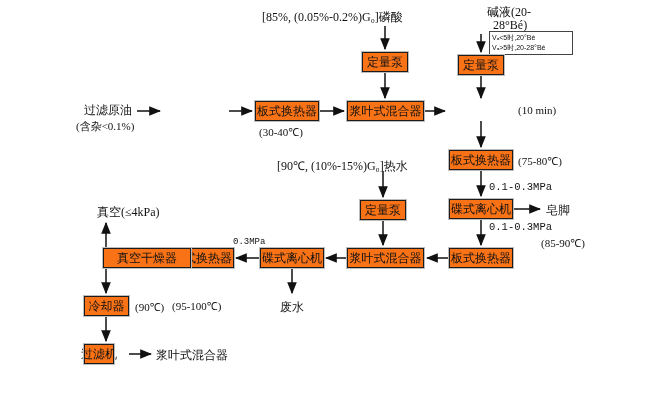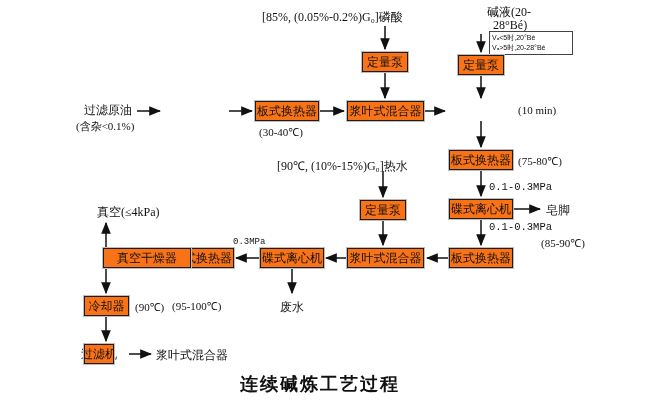--- a/index.html
+++ b/index.html
@@ -99,15 +99,14 @@
   <div class="lbl sm" style="left:518px;top:235px;margin-left:23px;">(85-90℃)</div>
   <div class="lbl sm" style="left:172px;top:271px;margin-top:27px;">(95-100℃)</div>
   <div class="lbl mono tiny" style="left:233px;top:237px;">0.3MPa</div>
   <div class="lbl" style="left:97px;top:204px;">真空(≤4kPa)</div>
   <div class="lbl sm" style="left:135px;top:299px;">(90℃)</div>
 
   <div class="lbl" style="left:546px;top:202px;">皂脚</div>
   <div class="lbl" style="left:280px;top:299px;">废水</div>
   <div class="lbl" style="left:156px;top:347px;">浆叶式混合器</div>
 
-  <div class="title" style="left:230px;top:372px;width:180px;">连续碱炼工艺过程</div>
 
 </div>
 
 </body></html>

